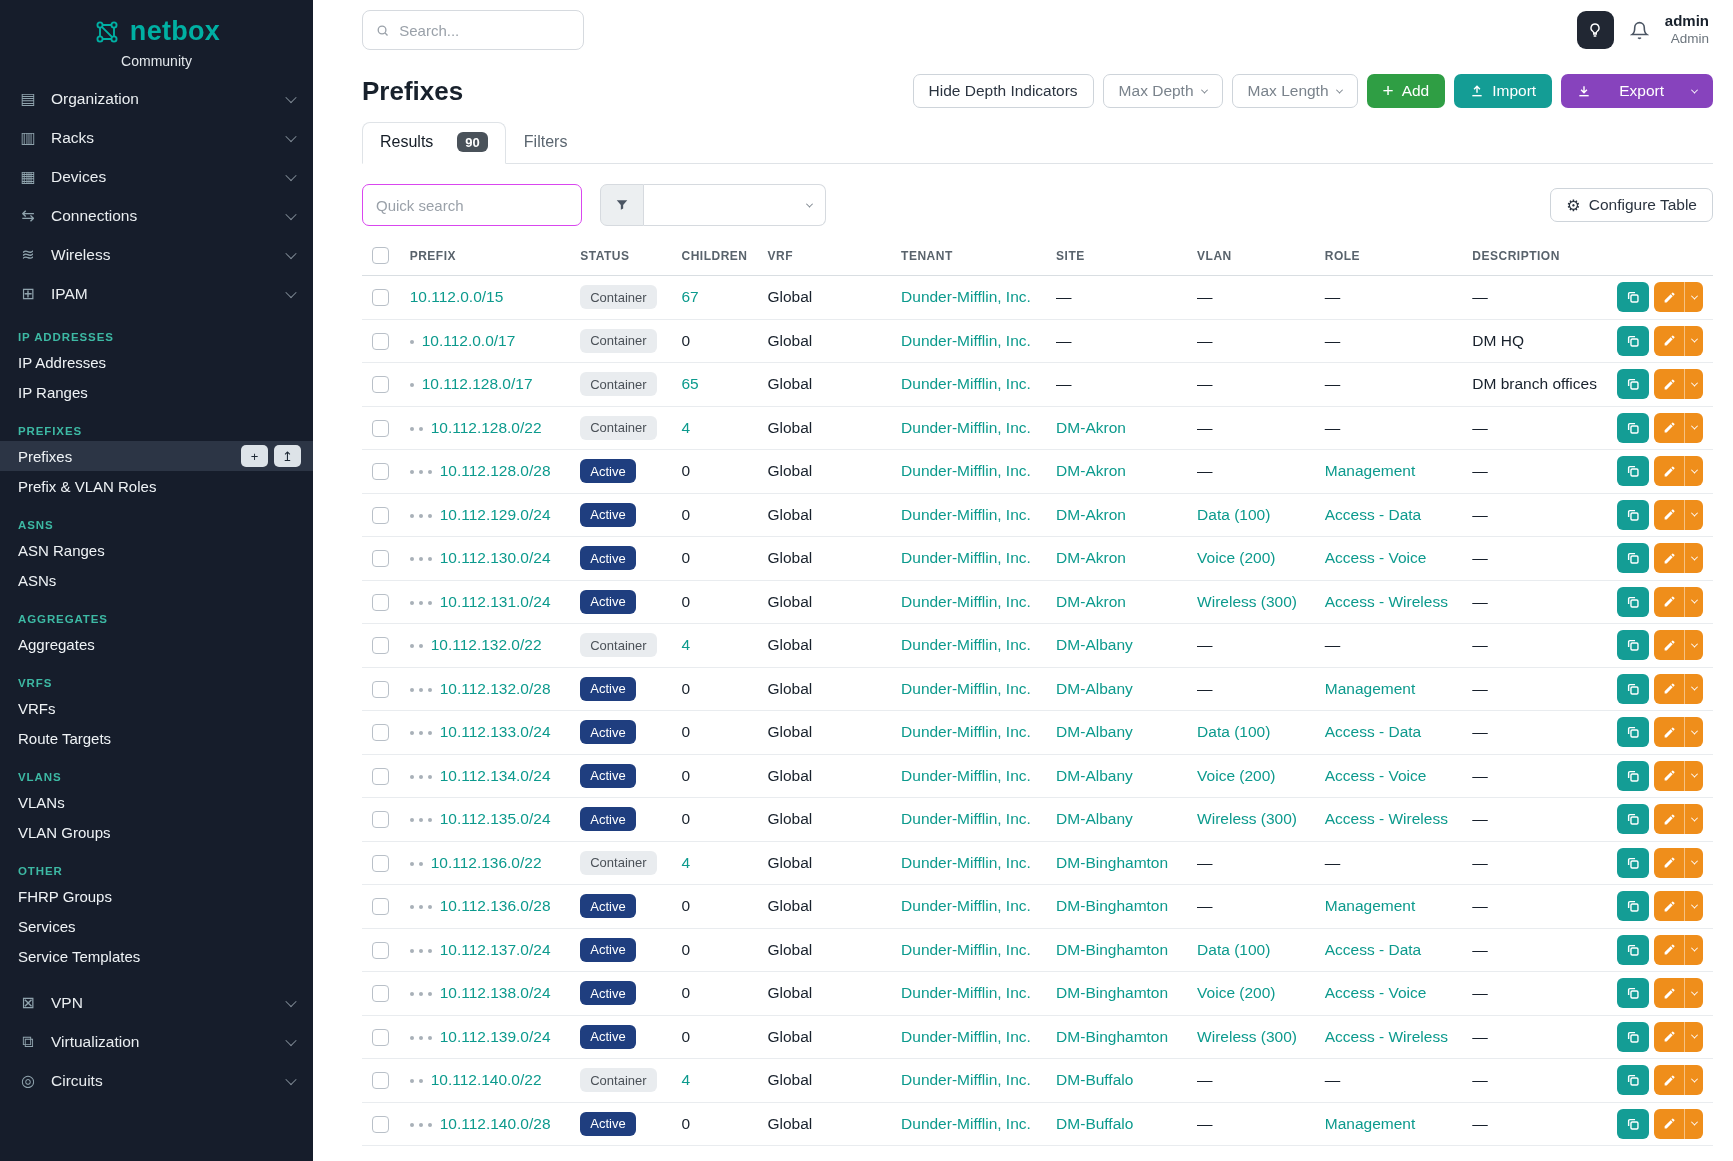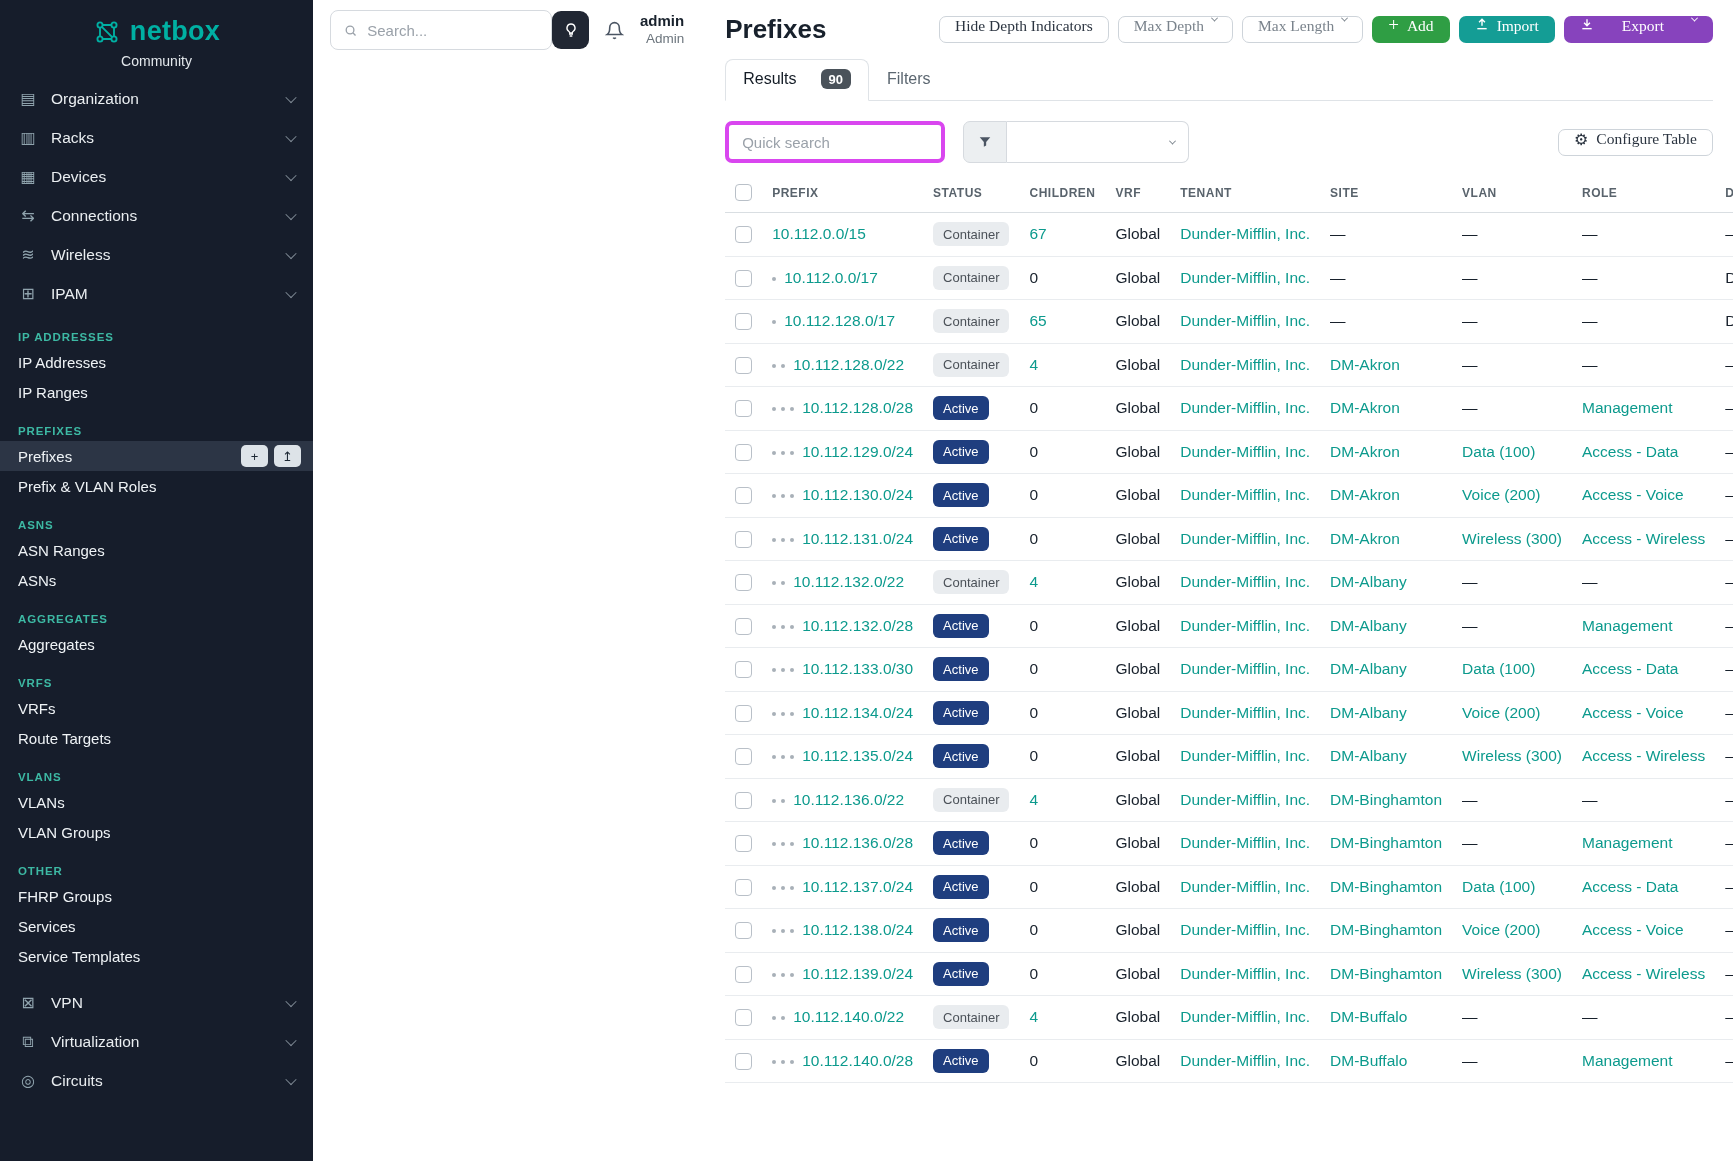--- a/index.html
+++ b/index.html
@@ -21,53 +21,53 @@
   .sub-item.active { background:var(--sidebar-active-bg,#2c3545); }
   .quick-btns { margin-left:auto; display:flex; gap:6px; }
   .qbtn { width:27px; height:22px; border:none; border-radius:5px; background:#dde3e8; color:#1c2733; font-size:13px; cursor:pointer; display:flex; align-items:center; justify-content:center; font-family:inherit; }
   .nav-bottom { margin-top:12px; }
 
   
   .chev { width:8px; height:8px; border-right:1.8px solid currentColor; border-bottom:1.8px solid currentColor; display:inline-block; transform:rotate(45deg) translate(-1px,-1px); }
   .chev.sm { width:5px; height:5px; }
 
   
-  .main { flex:1; display:flex; flex-direction:row; overflow:hidden; }
+  .main { flex:1; display:flex; flex-direction:column; overflow:hidden;margin-left:32px; }
   .topbar { height:60px; display:flex; align-items:center; padding:0 24px 0 17px; }
   .search-box { width:222px; height:40px; border:1px solid #d6dadf; border-radius:8px; display:flex; align-items:center; gap:10px; padding:0 13px; }
   .search-box input { border:none; outline:none; font-size:15px; color:#495057; width:100%; background:transparent; font-family:inherit; }
   input::placeholder { color:#9aa1a9; }
   .topbar-right { margin-left:auto; display:flex; align-items:center; gap:16px; }
   .bulb-btn { width:37px; height:38px; background:#212733; border:none; border-radius:9px; display:flex; align-items:center; justify-content:center; cursor:pointer; }
   .bell-btn { background:none; border:none; cursor:pointer; display:flex; }
   .user-block { text-align:right; line-height:1.25; cursor:pointer; }
   .user-name { font-size:15px; font-weight:700; color:#18212c; }
   .user-role { font-size:13.5px; color:#6c757d; }
 
   
   .content { padding:4px 20px 0 17px; flex:1; overflow:hidden; }
   .page-head { display:flex; align-items:center; margin:10px 0 14px; }
   .page-title { font-size:26px; font-weight:700; }
   .toolbar { margin-left:auto; display:flex; gap:9px; align-items:center; }
-  .btn { height:27px; border-radius:7px; padding:0 15px; font-size:15.5px; display:inline-flex; align-items:flex-start; gap:8px; cursor:pointer; border:1px solid transparent; background:#fff; font-family:Liberation Serif, serif; }
+  .btn { height:34px; border-radius:7px; padding:0 15px; font-size:15.5px; display:inline-flex; align-items:center; gap:8px; cursor:pointer; border:1px solid transparent; background:#fff; font-family:Liberation Sans, sans-serif; }
   .btn-outline { border-color:#ced4da; color:#2b3440; }
   .btn-select { border-color:#ced4da; color:#7a838c; }
   .btn-select .chev { color:#7a838c; }
   .btn-green  { background:var(--btn-green,#2f9e44); color:#fff; }
   .btn-teal   { background:var(--btn-teal,#149d95); color:#fff; }
   .btn-purple { background:var(--btn-purple,#8743bd); color:#fff;gap:28px; }
   .plus-glyph { font-size:19px; line-height:1; margin-top:-2px; }
 
   .tabs { display:flex; border-bottom:1px solid #dfe3e7; }
   .tab { padding:9px 17px 11px; font-size:16px; color:#5b6670; display:flex; align-items:center; gap:9px; cursor:pointer; border:1px solid transparent; }
   .tab.active { background:#fff; border-color:#dfe3e7; border-bottom-color:#fff; margin-bottom:-1px; border-radius:8px 8px 0 0; color:#141c26;gap:24px; }
   .count-badge { background:#4a525a; color:#fff; font-size:13px; font-weight:600; border-radius:6px; padding:2.5px 8px; }
 
   .controls { display:flex; align-items:center; margin:20px 0 2px; }
-  .qsearch { width:220px; height:42px; border:4px solid #d946ef; border-radius:7px; padding:0 13px; font-size:15px; color:#6d28d9; outline:none; font-family:inherit; }
+  .qsearch { width:220px; height:42px; border:1px solid #d946ef; border-radius:7px; padding:0 13px; font-size:15px; color:#6d28d9; outline:none; font-family:inherit; }
   .filter-group { display:flex; height:42px; margin-left:18px; }
   .filter-btn { width:44px; border:1px solid #d6dadf; background:#eceff1; border-radius:7px 0 0 7px; display:flex; align-items:center; justify-content:center; cursor:pointer; }
   .filter-select { width:182px; border:1px solid #d6dadf; border-left:none; border-radius:0 7px 7px 0; background:#fff; display:flex; align-items:center; padding:0 13px; cursor:pointer; }
   .filter-select .chev { margin-left:auto; color:#7a838c; }
   .configure-btn { margin-left:auto; }
   .gear-ic { font-size:16px; color:#2b3440; }
 
   
   table.grid { width:100%; border-collapse:collapse; margin-top:12px; }
   .grid th { text-align:left; font-size:12px; font-weight:700; letter-spacing:.5px; color:#59636c; padding:9px 10px 11px; border-bottom:1px solid #d9dee2; text-transform:uppercase; white-space:nowrap; cursor:pointer; }
@@ -661,21 +661,21 @@
                   </button>
                 </span>
               </span></td>
           </tr>
           <tr>
             <td class="c-check"><input type="checkbox" class="cb" style=""></td>
             <td><span class="dots">
                 <span class="dot"></span>
                 <span class="dot"></span>
                 <span class="dot"></span>
-              </span><a href="#" class="lnk">10.112.133.0/30</a></td>
+              </span><a href="#" class="lnk">10.112.133.0/24</a></td>
             <td><span class="badge badge-active">Active</span></td>
             <td>0</td>
             <td>Global</td>
             <td><a href="#" class="lnk">Dunder-Mifflin, Inc.</a></td>
             <td><a href="#" class="lnk">DM-Albany</a></td>
             <td><a href="#" class="lnk">Data (100)</a></td>
             <td><a href="#" class="lnk">Access - Data</a></td>
             <td>—</td>
             <td class="c-act"><span class="act-group">
                 <button class="abtn copy">

